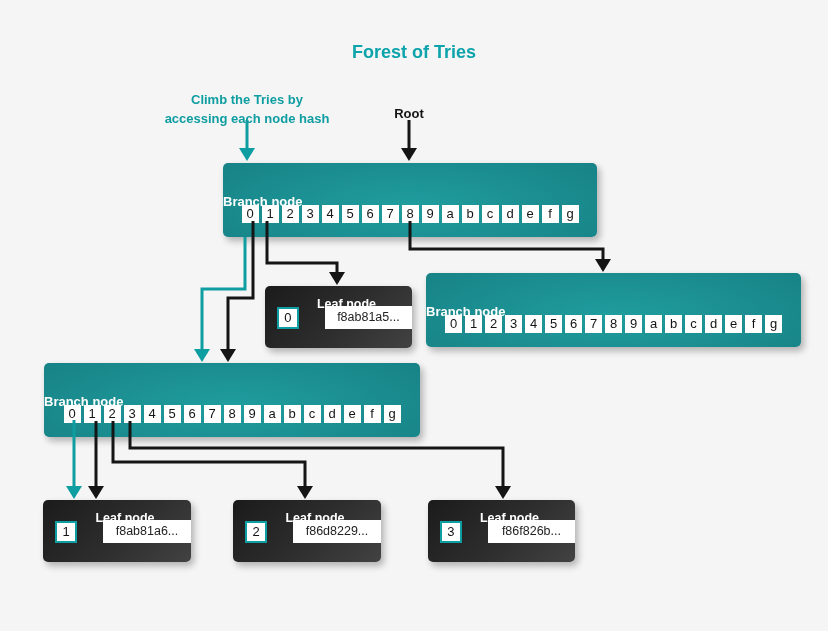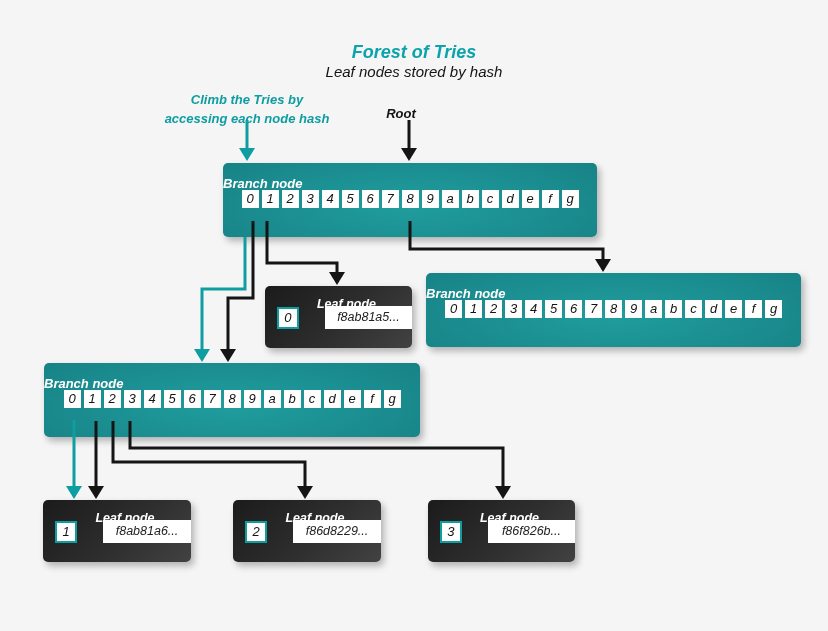--- a/index.html
+++ b/index.html
@@ -3,38 +3,38 @@
 <meta charset="utf-8">
 <style>
   :root{
     --accent:#0E9DA0; --title:#0CA3AB; --ink:#151515; --background:#F5F5F6;
     --branch_teal_light:#209D9E; --branch_teal_dark:#0D6B71;
     --leaf_dark:#1B1B1B; --leaf_light:#424242;
   }
   *{margin:0;padding:0;box-sizing:border-box;}
   html,body{background:var(--background);}
   body{font-family:"Liberation Sans",sans-serif;}
-  .canvas{position:relative;width:828px;height:631px;background:var(--background);overflow:hidden;font-style:italic;}
+  .canvas{position:relative;width:828px;height:631px;background:var(--background);overflow:hidden;}
 
   .title{position:absolute;top:42px;left:0;width:828px;text-align:center;
     font-size:18px;font-weight:bold;color:var(--title);}
   .subtitle{position:absolute;top:63px;left:0;width:828px;text-align:center;
     font-size:15px;font-weight:500;color:#141414;}
 
   .ann{position:absolute;font-size:13px;font-weight:bold;text-align:center;line-height:1.45;}
   .ann.climb{left:122px;top:91px;width:250px;color:var(--accent);white-space:pre-line;text-align:center;}
-  .ann.root{left:361px;top:105px;width:80px;color:#141414;}
+  .ann.root{left:369px;top:105px;width:80px;color:#141414;}
 
   .branch{position:absolute;height:74px;border-radius:5px;
     background:radial-gradient(120% 170% at 50% 58%,var(--branch_teal_light) 0%,#178286 55%,var(--branch_teal_dark) 100%);
     box-shadow:3px 4px 7px rgba(0,0,0,0.28);}
   .branch.b-root{left:223px;top:163px;width:374px;}
   .branch.b-right{left:426px;top:273px;width:375px;}
   .branch.b-lower{left:44px;top:363px;width:376px;}
-  .branch-label{padding-top:13px;text-align:left;color:#fff;font-size:13px;font-weight:bold;height:16px;line-height:16px;}
+  .branch-label{padding-top:31px;text-align:left;color:#fff;font-size:13px;font-weight:bold;height:16px;line-height:16px;}
   .cells{display:flex;justify-content:center;gap:3px;margin-top:11px;}
   .cells .cell{width:17px;height:18px;background:#fff;color:#141414;
     font-size:13px;line-height:18px;text-align:center;}
 
   .leaf{position:absolute;height:62px;border-radius:5px;
     background:linear-gradient(135deg,var(--leaf_dark) 0%,#2e2e2e 55%,var(--leaf_light) 100%);
     box-shadow:3px 4px 7px rgba(0,0,0,0.28);}
   .leaf.l0{left:265px;top:286px;width:147px;}
   .leaf.l1{left:43px;top:500px;width:148px;}
   .leaf.l2{left:233px;top:500px;width:148px;}
@@ -51,21 +51,20 @@
   .wire.teal{stroke:var(--accent);}
   .head{fill:var(--ink);stroke:none;}
   .head.teal{fill:var(--accent);}
 </style>
 </head>
 <body>
 
 <div class="canvas">
 
   <div class="title">Forest of Tries</div>
-  <div class="subtitle">Leaf nodes stored by hash</div>
 
   <div class="ann climb">Climb the Tries by
 accessing each node hash</div>
   <div class="ann root">Root</div>
 
   <div class="branch b-root">
     <div class="branch-label">Branch node</div>
     <div class="cells">
         <span class="cell">0</span>
         <span class="cell">1</span>

